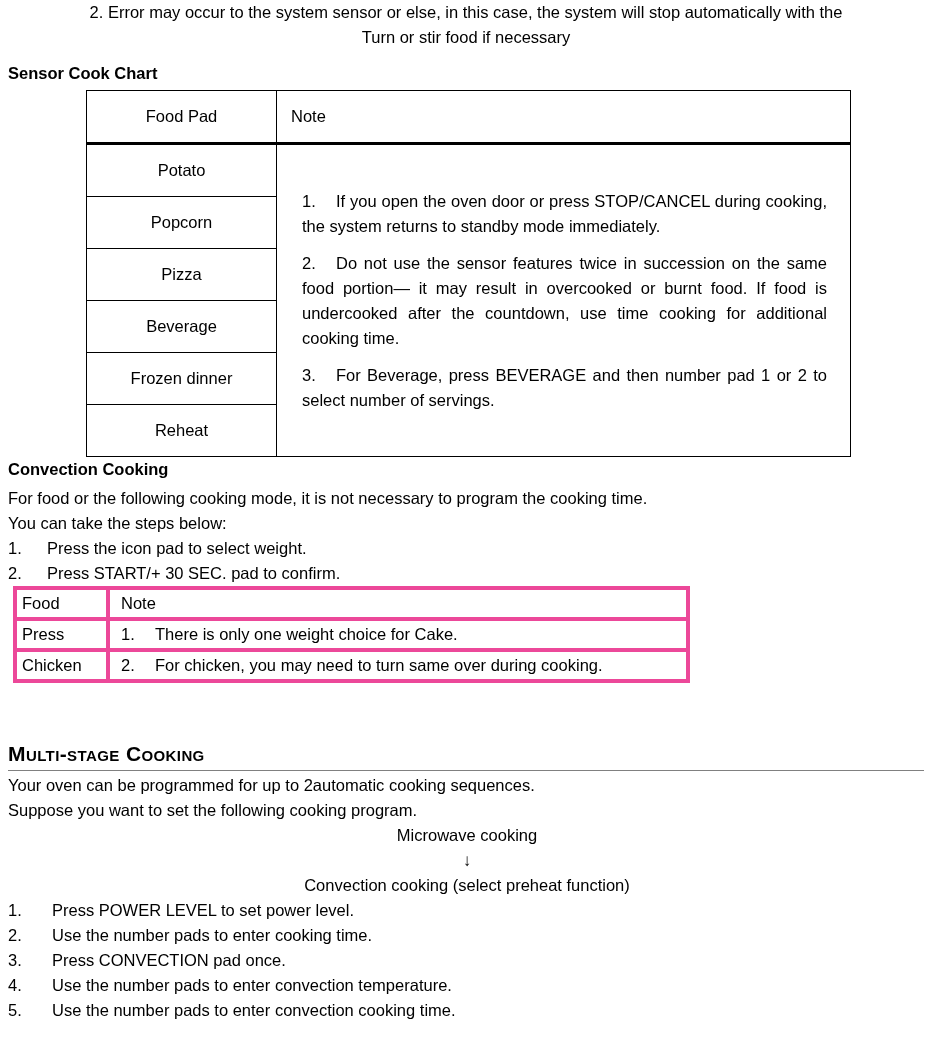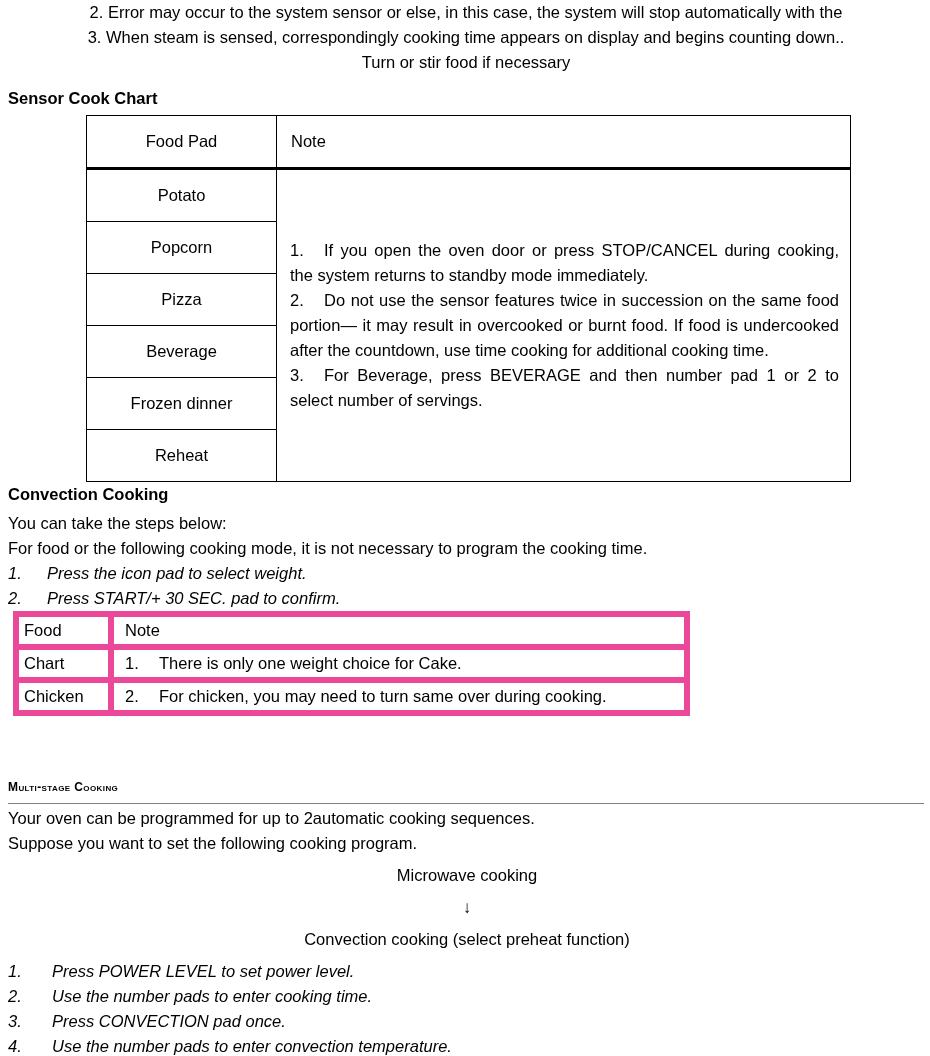--- a/index.html
+++ b/index.html
@@ -65,79 +65,78 @@
     padding-left: 14px;
     vertical-align: middle;
     height: 51px;
   }
   table.sensor-table td.note-col {
     padding: 0 11px 0 13px;
     vertical-align: middle;
     text-align: justify;
     text-justify: inter-word;
   }
-  .note-para { margin: 0; text-align: justify; }
+  .note-para { margin: 12px; text-align: justify; }
   .note-para .num { display: inline-block; min-width: 34px; }
 
   
   table.conv-table {
     border-collapse: collapse;
     width: 677px;
     margin-left: 5px;
     table-layout: fixed;
   }
   table.conv-table td {
-    border: 6px solid #ec4899;
+    border: 4px solid #ec4899;
     padding: 0 0 0 5px;
     height: 27px;
     line-height: 25px;
     vertical-align: middle;
   }
   table.conv-table td.c1 { width: 84px; }
   table.conv-table td.c2 { padding-left: 11px; }
   table.conv-table td.c2 .num { display: inline-block; min-width: 34px; }
 
   
   .numlist { margin: 0; }
-  .numlist .row { display: block; white-space: nowrap; font-style: italic; }
+  .numlist .row { display: block; white-space: nowrap; }
   .numlist .n { display: inline-block; width: 39px; }
   .numlist.tight .n { width: 44px; }
 
   
   h2.multistage {
     margin: 0;
-    font-size: 12px;
+    font-size: 21px;
     font-weight: bold;
     font-variant: small-caps;
     letter-spacing: 0.4px;
     line-height: 28px;
   }
   hr.rule {
     border: none;
     border-top: 1px solid #808080;
     margin: 2px 0 2px 0;
     width: 100%;
   }
-  .centered { text-align: center; margin: 7px; }
+  .centered { text-align: center; margin: 0; }
   .arrow-line {
     text-align: center;
     margin: 0;
     line-height: 25px;
     font-size: 17px;
   }
   .ml-arrow-pad { padding-left: 2px; }
 </style>
 </head>
 <body>
 
 <div class="page">
 
   <div class="intro">
     <p class="body-line">2. Error may occur to the system sensor or else, in this case, the system will stop automatically with the</p>
-    <p class="body-line">3. When steam is sensed, correspondingly cooking time appears on display and begins counting down..</p>
     <p class="body-line">Turn or stir food if necessary</p>
   </div>
 
   <div class="gap-sm"></div>
 
   <h3 class="section-head">Sensor Cook Chart</h3>
 
   <div class="gap-xs"></div>
 
   <table class="sensor-table">
@@ -169,36 +168,36 @@
       <tr>
         <td class="food-col">Reheat</td>
       </tr>
     </tbody>
   </table>
 
   <h3 class="section-head">Convection Cooking</h3>
 
   <div class="gap-xs"></div>
 
+  <p class="body-line">For food or the following cooking mode, it is not necessary to program the cooking time.</p>
   <p class="body-line">You can take the steps below:</p>
-  <p class="body-line">For food or the following cooking mode, it is not necessary to program the cooking time.</p>
 
   <div class="numlist">
     <span class="row"><span class="n">1.</span><span>Press the icon pad to select weight.</span></span>
     <span class="row"><span class="n">2.</span><span>Press START/+ 30 SEC. pad to confirm.</span></span>
   </div>
 
   <table class="conv-table">
     <tbody>
       <tr>
         <td class="c1">Food</td>
         <td class="c2">Note</td>
       </tr>
       <tr>
-        <td class="c1">Chart</td>
+        <td class="c1">Press</td>
         <td class="c2"><span class="num">1.</span><span>There is only one weight choice for Cake.</span></td>
       </tr>
       <tr>
         <td class="c1">Chicken</td>
         <td class="c2"><span class="num">2.</span><span>For chicken, you may need to turn same over during cooking.</span></td>
       </tr>
     </tbody>
   </table>
 
   <div style="height:57px"></div>

